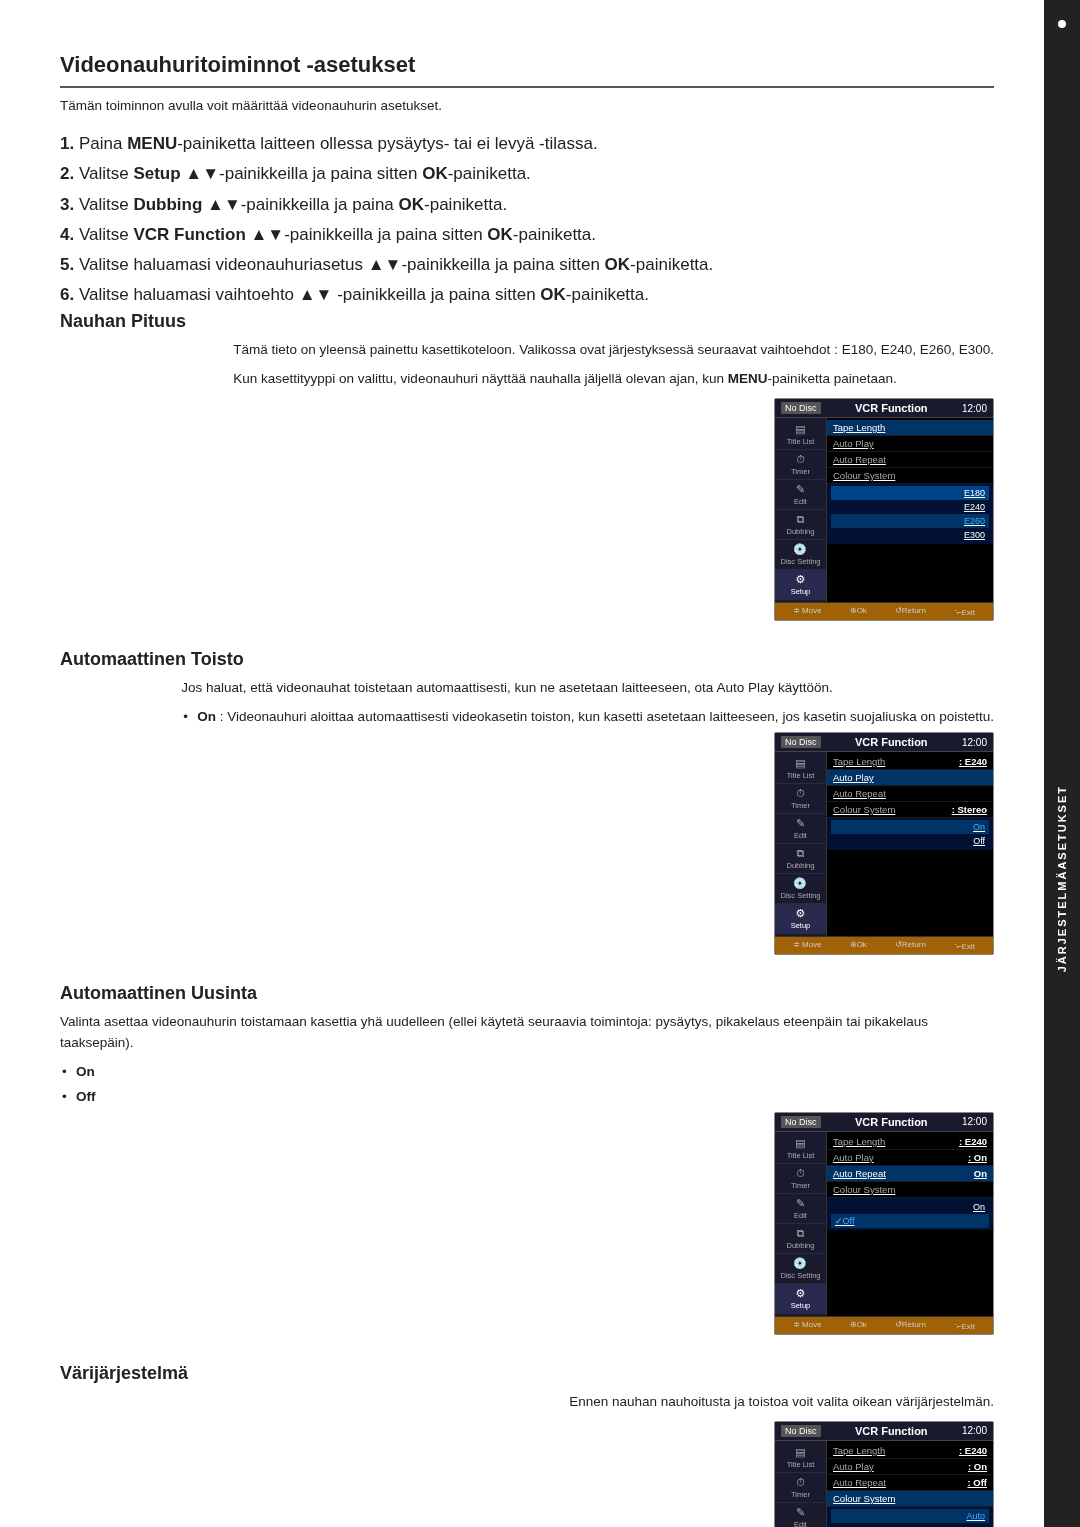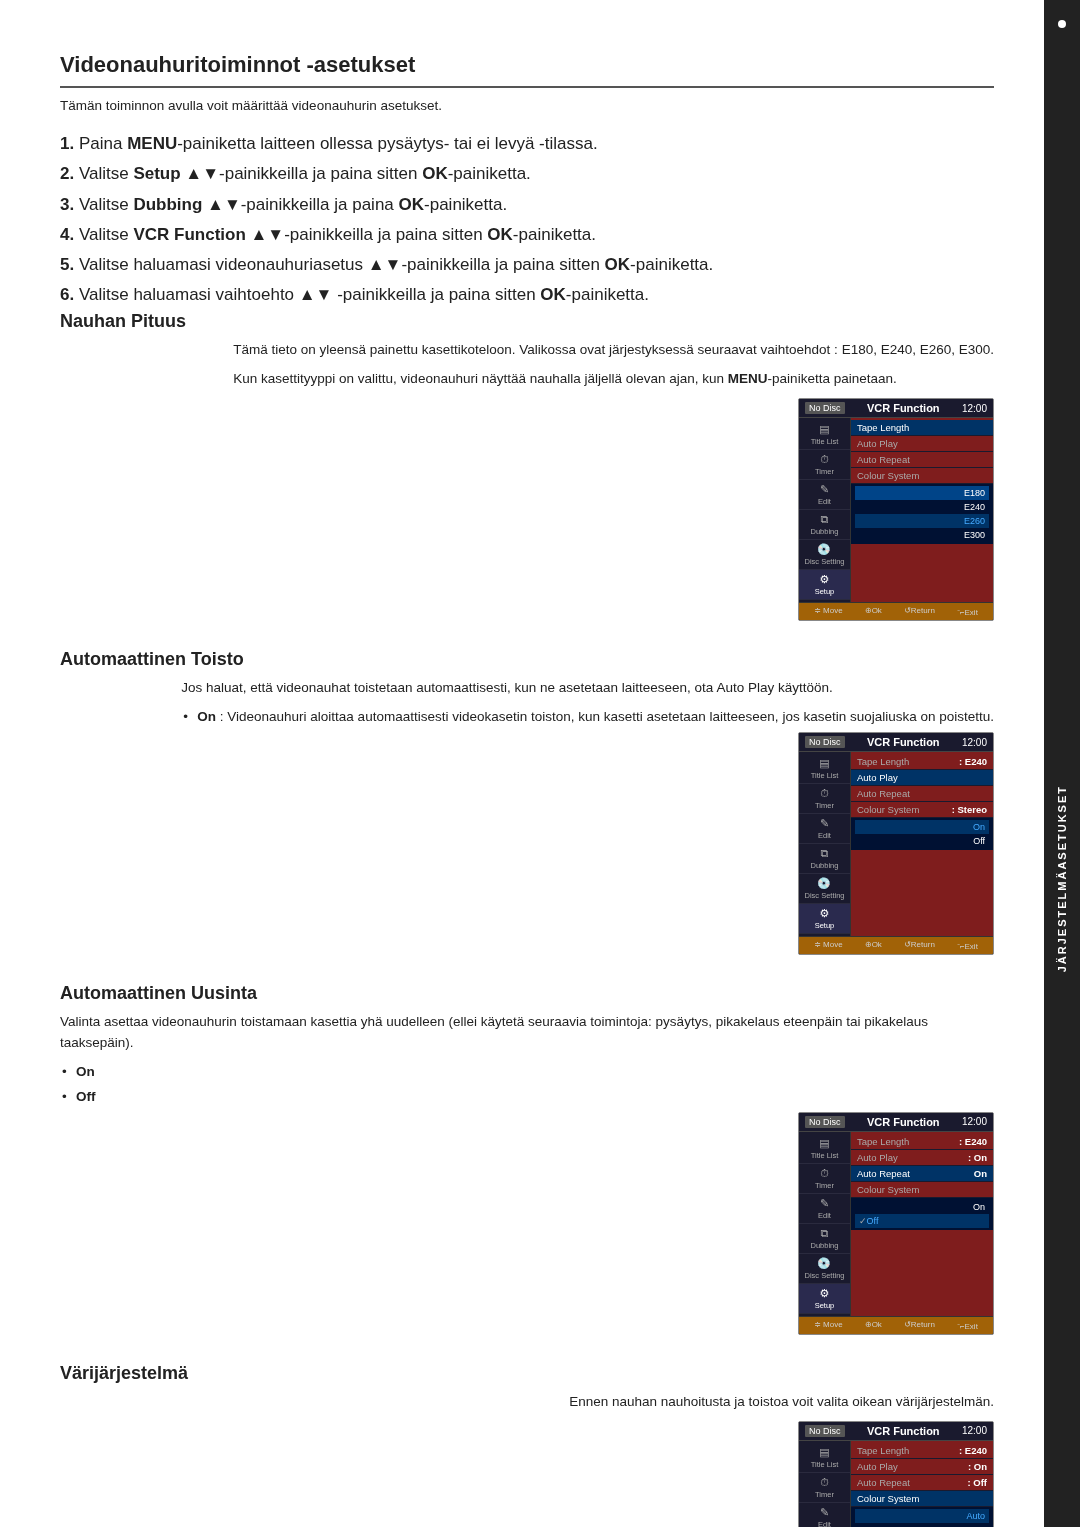--- a/index.html
+++ b/index.html
@@ -119,21 +119,21 @@
       font-weight: bold;
     }
 
     .bullet-list li .sub-indent {
       padding-left: 100px;
       display: block;
     }
 
     
     .screen-ui {
-      width: 196px;
+      width: 220px;
       flex-shrink: 0;
       border: 1.5px solid #888;
       background: #1a1a2e;
       color: #fff;
       font-size: 10px;
       border-radius: 2px;
       overflow: hidden;
     }
 
     .screen-header {
@@ -196,22 +196,23 @@
       margin-bottom: 1px;
     }
 
     .screen-sidebar-item .si-label {
       font-size: 7.5px;
       text-align: center;
     }
 
     .screen-main {
       flex: 1;
-      background: #7f1d1d;
+      background: #000000;
       padding: 2px 0;
+      text-decoration: underline;
     }
 
     .screen-row {
       display: flex;
       flex-direction: row;
       align-items: center;
       padding: 2px 6px;
       font-size: 9.5px;
       border-bottom: 1px solid #1a1a2e;
       color: #ddd;

